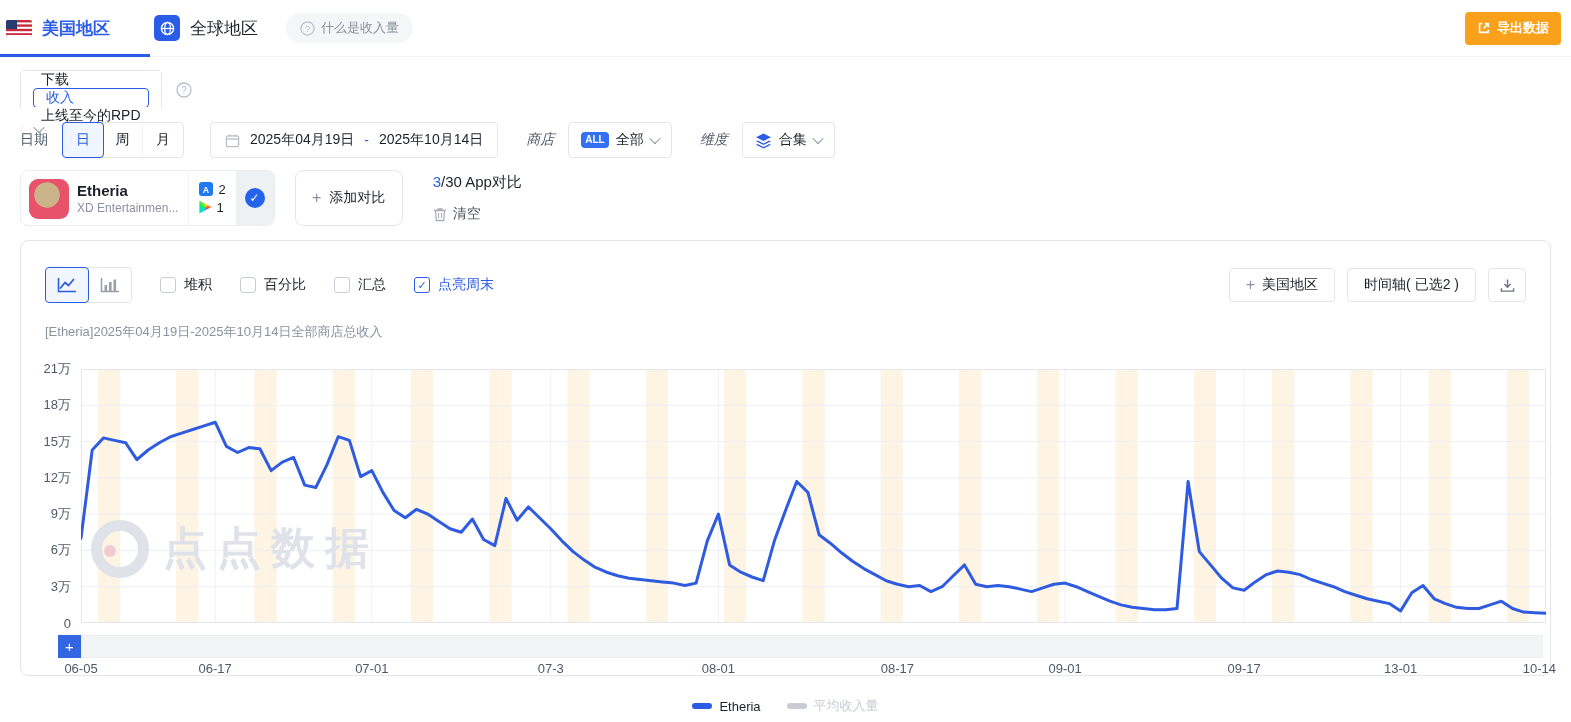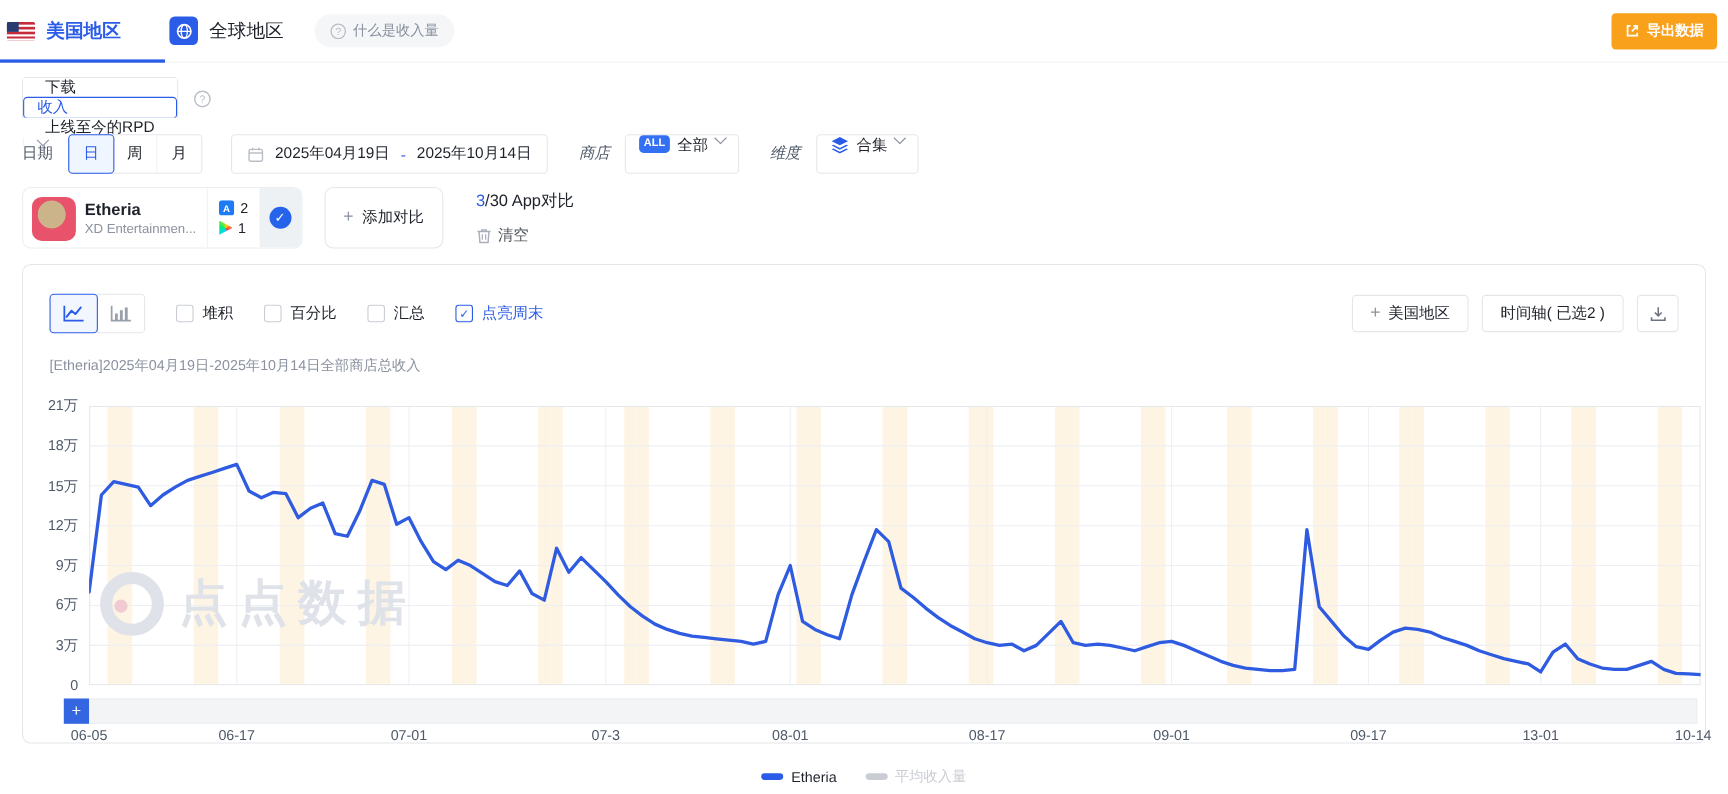--- a/index.html
+++ b/index.html
@@ -19,37 +19,37 @@
   .help-pill { margin-left:28px; height:30px; border-radius:15px; background:#f5f6f8;
     display:flex; align-items:center; gap:6px; padding:0 14px; color:#8a919f; font-size:13px; }
   .export-btn { margin-left:auto; height:33px; background:#f9a11b; color:#fff; font-size:13px;
     border:none; border-radius:4px; display:flex; align-items:center; gap:6px; padding:0 12px;
     cursor:pointer; font-weight:bold; }
 
   
   .row2 { display:flex; align-items:center; margin:13px 0 0 20px; height:40px; }
   .seg-group { display:flex; align-items:stretch; height:40px; border:1px solid #e5e6eb; border-radius:4px;flex-direction:column; }
   .seg { display:flex; align-items:center; padding:0 20px; font-size:14px; cursor:pointer; background:#fff; }
-  .seg.active { border:1px solid #2b5ce7; color:#2b5ce7; border-radius:4px; margin:-1px 0;padding-left:12px; }
+  .seg.active { border:1px solid #2b5ce7; color:#2b5ce7; border-radius:4px; margin:-1px 12px;padding-left:12px; }
   .seg-chev { display:flex; align-items:center; padding:0 13px; border-left:1px solid #f0f2f5; cursor:pointer; }
   .chev { width:8px; height:8px; border-right:1.6px solid #8a919f; border-bottom:1.6px solid #8a919f;
     transform:rotate(45deg) translate(-1px,-1px); }
   .qmark { margin-left:14px; }
 
   
   .row3 { display:flex; align-items:center; margin:12px 0 0 20px; height:36px; font-size:14px; }
   .flabel { color:#4e5969; }
   .mini-group { display:flex; height:36px; border:1px solid #e5e6eb; border-radius:4px; margin-left:14px; }
   .mini { width:40px; display:flex; align-items:center; justify-content:center; cursor:pointer; border-right:1px solid #f0f2f5; }
   .mini:last-child { border-right:none; }
   .mini.active { border:1px solid #2b5ce7; color:#2b5ce7; background:#f0f6ff; border-radius:4px; margin:-1px; width:42px; }
   .date-box { display:flex; align-items:center; gap:10px; height:36px; border:1px solid #e5e6eb;
     border-radius:4px; padding:0 14px; margin-left:26px; cursor:pointer; }
   .date-sep { color:#2b5ce7; }
-  .drop-box { display:flex; align-items:flex-start; gap:7px; height:36px; border:1px solid #e5e6eb;
+  .drop-box { display:flex; align-items:center; gap:7px; height:36px; border:1px solid #e5e6eb;
     border-radius:4px; padding:0 12px; margin-left:14px; cursor:pointer; }
   .all-badge { background:#3470f4; color:#fff; font-size:10px; font-weight:bold; border-radius:4px;
     padding:3px 4px; line-height:1; }
   .ml26 { margin-left:28px;font-style:italic; }
 
   
   .row4 { display:flex; align-items:flex-start; margin:12px 0 0 20px; }
   .app-card { display:flex; align-items:stretch; height:56px; border:1px solid #ebedf0; border-radius:8px;
     overflow:hidden; background:#fff; cursor:pointer; }
   .avatar { width:40px; height:40px; border-radius:9px; margin:8px; flex:0 0 auto;

